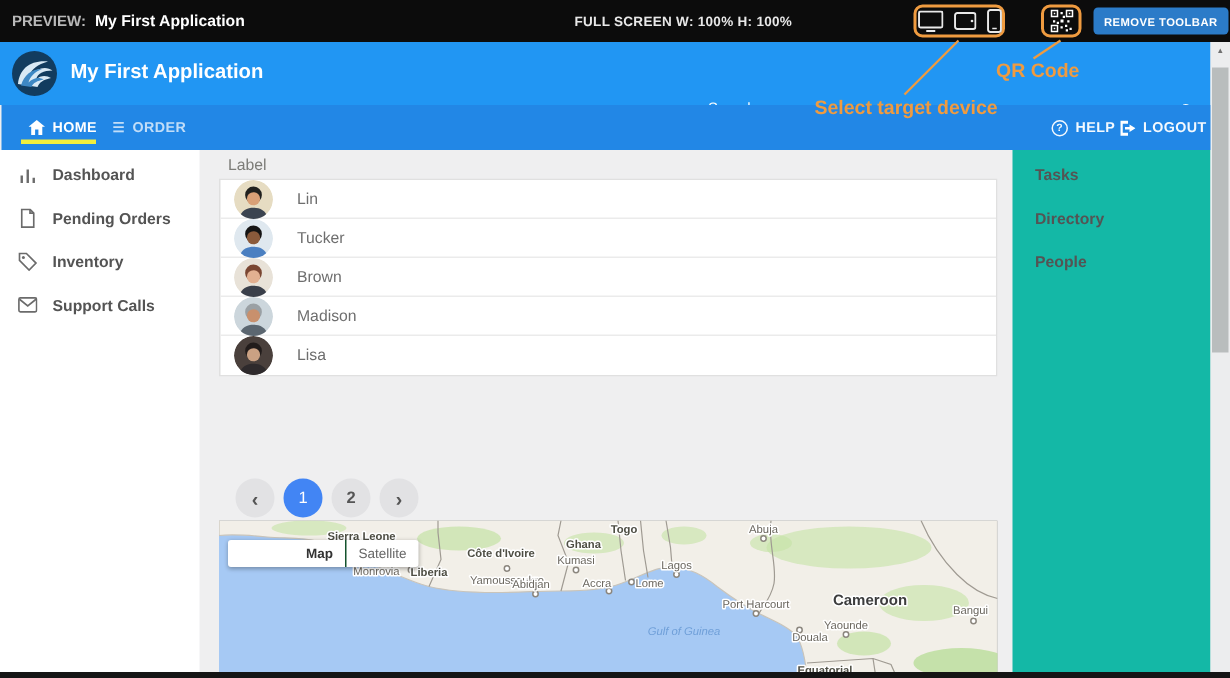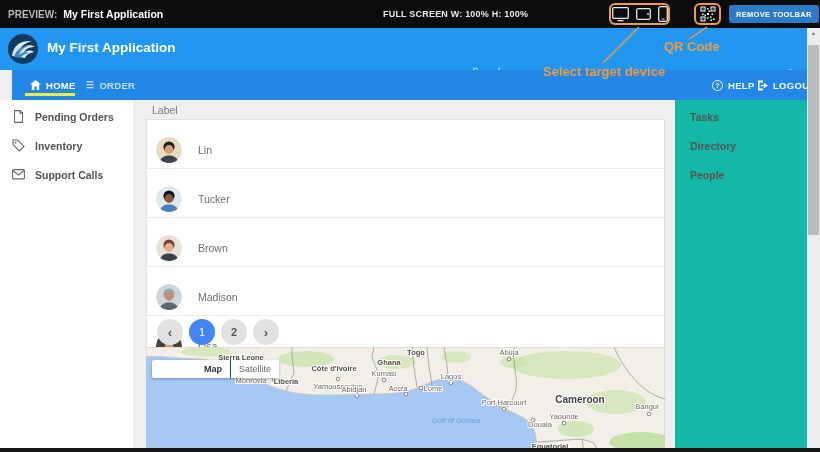--- a/index.html
+++ b/index.html
@@ -25,40 +25,40 @@
   .search-input::placeholder { color:rgba(255,255,255,.95); }
   .search-icon { position:absolute; left:786px; top:41px; }
 
   
   .annot-svg { position:absolute; left:0; top:0; width:820px; height:452px; z-index:40; pointer-events:none; }
   .annot-text { position:absolute; color:#ef9b40; font-size:13px; font-weight:600; z-index:41; pointer-events:none; }
   .annot-device { left:543px; top:64px; }
   .annot-qr { left:664px; top:39px; }
 
   
-  .navbar { position:absolute; left:12px; top:70px; width:807px; height:30px; background:#2287e6; }
+  .navbar { position:absolute; left:1px; top:70px; width:807px; height:30px; background:#2287e6; }
   .nav-tab { position:absolute; top:0; height:30px; display:flex; align-items:center; gap:5px; color:#fff; font-size:9.5px; font-weight:700; letter-spacing:.3px; cursor:pointer; }
   .tab-home { left:18px; }
   .tab-order { left:74px; color:rgba(255,255,255,.72); }
   .tab-underline { position:absolute; left:13px; top:23px; width:50px; height:3px; background:#f0ee3d; }
   .nav-right { position:absolute; top:0; height:30px; display:flex; align-items:center; gap:5px; color:rgba(255,255,255,.95); font-size:9.5px; font-weight:700; letter-spacing:.3px; cursor:pointer;justify-content:flex-end; }
   .nav-help { left:700px; }
   .nav-logout { left:745px; }
   .help-circle { display:inline-block; width:11px; height:11px; border:1px solid rgba(255,255,255,.95); border-radius:50%; font-size:7px; font-weight:700; line-height:9px; text-align:center; }
 
   
   .sidebar { position:absolute; left:0; top:100px; width:133px; height:348px; background:#fff; }
   .side-item { display:flex; align-items:center; gap:10px; height:29px; padding-left:12px; color:#545454; font-size:10.5px; font-weight:600; cursor:pointer; }
   .sidebar-inner { padding-top:2px; }
 
   
   .main-bg { position:absolute; left:133px; top:100px; width:542px; height:348px; background:#efeff0; }
   .list-title { position:absolute; left:152px; top:104px; font-size:10.5px; color:#7c7c78; z-index:2; }
   .list-card { position:absolute; left:146px; top:119px; width:519px; background:#fff; border:1px solid #e0e0e0; z-index:2; }
-  .row { display:flex; align-items:center; height:38px; border-bottom:1px solid #ebebeb; cursor:pointer;margin-top:11px; }
+  .row { display:flex; align-items:center; height:26px; border-bottom:1px solid #ebebeb; cursor:pointer; }
   .row:last-child { border-bottom:none; }
   .row .avatar { margin-left:9px; width:26px; height:26px; border-radius:50%; overflow:hidden; flex:0 0 26px; }
   .row .name { margin-left:16px; font-size:10.5px; color:#6e6e6e; }
 
   
   .av0 .bg{fill:#e6dcc2;} .av0 .hair{fill:#20201e;} .av0 .skin{fill:#d9a077;} .av0 .body{fill:#3c4450;}
   .av1 .bg{fill:#dfe8ef;} .av1 .hair{fill:#141414;} .av1 .skin{fill:#8a5a3b;} .av1 .body{fill:#4a7fc1;}
   .av2 .bg{fill:#ccd6dc;} .av2 .hair{fill:#9aa0a4;} .av2 .skin{fill:#c8906d;} .av2 .body{fill:#5b6670;}
   .av3 .bg{fill:#e8e2d8;} .av3 .hair{fill:#7a4632;} .av3 .skin{fill:#e2b091;} .av3 .body{fill:#3a3f4a;}
   .av4 .bg{fill:#4a403c;} .av4 .hair{fill:#221c1b;} .av4 .skin{fill:#caa183;} .av4 .body{fill:#2e2a2c;}
@@ -207,20 +207,30 @@
           </svg>
       </span>
       <span>LOGOUT</span>
     </div>
   </div>
 
   <div class="main-bg"></div>
 
   <div class="sidebar">
     <div class="sidebar-inner">
+      <div class="side-item">
+        <span>
+          <svg width="13" height="13" viewBox="0 0 13 13">
+              <line x1="2.5" y1="12" x2="2.5" y2="7" stroke="#6b6b6b" stroke-width="1.6"></line>
+              <line x1="6.5" y1="12" x2="6.5" y2="3" stroke="#6b6b6b" stroke-width="1.6"></line>
+              <line x1="10.5" y1="12" x2="10.5" y2="8.5" stroke="#6b6b6b" stroke-width="1.6"></line>
+            </svg>
+        </span>
+        <span>Dashboard</span>
+      </div>
       <div class="side-item">
         <span>
           <svg width="13" height="13" viewBox="0 0 13 13">
               <path d="M2.5,0.6 h5.5 l2.5,2.5 v9.3 h-8 z" fill="none" stroke="#6b6b6b" stroke-width="1.1"></path>
               <path d="M8,0.6 v2.5 h2.5" fill="none" stroke="#6b6b6b" stroke-width="1.1"></path>
             </svg>
         </span>
         <span>Pending Orders</span>
       </div>
       <div class="side-item">

